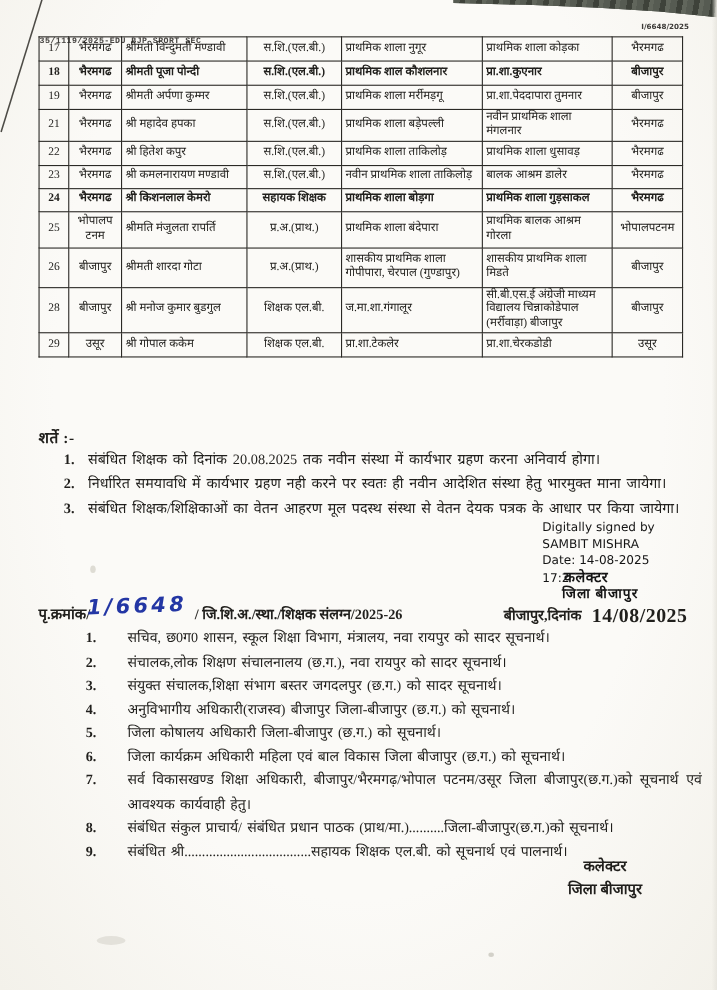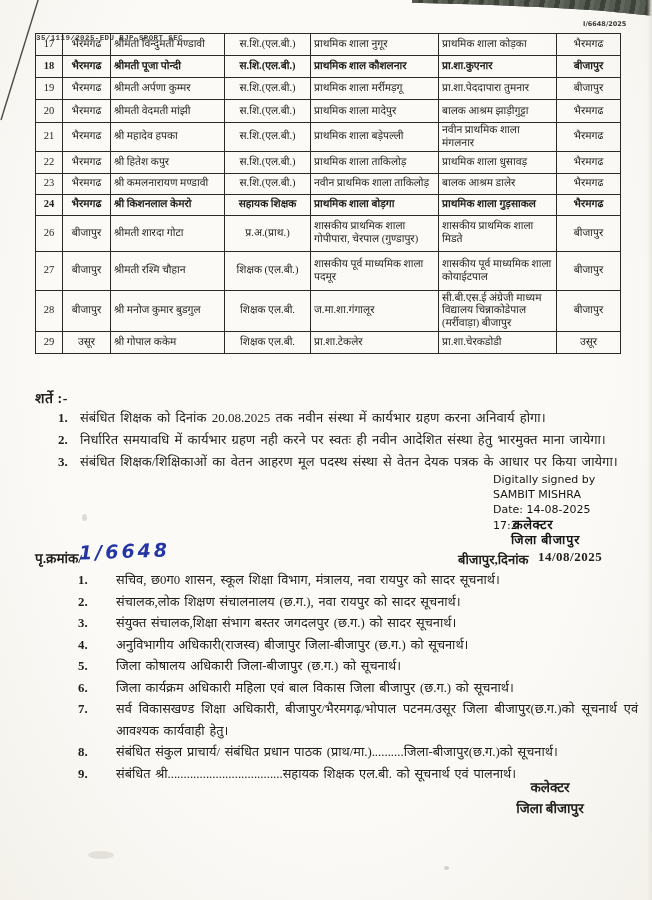--- a/index.html
+++ b/index.html
@@ -66,21 +66,21 @@
   .ref-row{position:absolute;left:35px;top:540px;width:610px;height:34px;}
   .ref-prefix{position:absolute;left:0;top:9px;font-size:13.5px;font-weight:bold;}
   .ref-number{
     position:absolute;left:44px;top:0px;
     font-family:"DejaVu Sans",sans-serif;font-style:italic;
     font-size:19px;color:#2336a4;letter-spacing:3px;
     transform:rotate(-2deg);font-weight:bold;
   }
   .ref-suffix{position:absolute;left:142px;top:9px;font-size:13px;font-weight:bold;}
   .ref-place{position:absolute;left:423px;top:10px;font-size:13px;font-weight:bold;}
-  .ref-date{position:absolute;left:503px;top:9px;font-size:13px;font-weight:bold;letter-spacing:.5px;}
+  .ref-date{position:absolute;left:503px;top:9px;font-size:18px;font-weight:bold;letter-spacing:.5px;}
   .dist-list{
     position:absolute;left:78px;top:570px;width:560px;
     font-size:12.8px;line-height:21.5px;
   }
   .dist-item{display:flex;}
   .dist-num{width:38px;flex:0 0 38px;font-weight:bold;}
   .dist-text{flex:1;text-align:justify;word-spacing:1.5px;}
   .footer-sig{
     position:absolute;left:495px;top:777px;width:110px;
     font-size:13.5px;font-weight:bold;text-align:center;line-height:21px;
@@ -143,29 +143,20 @@
         </tr>
         <tr style="height: 22px;">
           <td class="c-sn">19</td>
           <td class="c-block">भैरमगढ</td>
           <td class="c-name">श्रीमती अर्पणा कुम्मर</td>
           <td class="c-designation">स.शि.(एल.बी.)</td>
           <td class="c-from_school">प्राथमिक शाला मर्रीमड़गू</td>
           <td class="c-to_school">प्रा.शा.पेददापारा तुमनार</td>
           <td class="c-district">बीजापुर</td>
         </tr>
-        <tr style="height: 23px;">
-          <td class="c-sn">20</td>
-          <td class="c-block">भैरमगढ</td>
-          <td class="c-name">श्रीमती वेदमती मांझी</td>
-          <td class="c-designation">स.शि.(एल.बी.)</td>
-          <td class="c-from_school">प्राथमिक शाला मादेपुर</td>
-          <td class="c-to_school">बालक आश्रम झाड़ीगुट्टा</td>
-          <td class="c-district">भैरमगढ</td>
-        </tr>
         <tr style="height: 28px;">
           <td class="c-sn">21</td>
           <td class="c-block">भैरमगढ</td>
           <td class="c-name">श्री महादेव हपका</td>
           <td class="c-designation">स.शि.(एल.बी.)</td>
           <td class="c-from_school">प्राथमिक शाला बड़ेपल्ली</td>
           <td class="c-to_school">नवीन प्राथमिक शाला मंगलनार</td>
           <td class="c-district">भैरमगढ</td>
         </tr>
         <tr style="height: 22px;">
@@ -187,37 +178,37 @@
           <td class="c-district">भैरमगढ</td>
         </tr>
         <tr style="height: 21px; font-weight: bold;">
           <td class="c-sn">24</td>
           <td class="c-block">भैरमगढ</td>
           <td class="c-name">श्री किशनलाल केमरो</td>
           <td class="c-designation">सहायक शिक्षक</td>
           <td class="c-from_school">प्राथमिक शाला बोड़गा</td>
           <td class="c-to_school">प्राथमिक शाला गुड़साकल</td>
           <td class="c-district">भैरमगढ</td>
+        </tr>
+        <tr style="height: 33px;">
+          <td class="c-sn">25</td>
+          <td class="c-block">भोपालप टनम</td>
+          <td class="c-name">श्रीमति मंजुलता रापर्ति</td>
+          <td class="c-designation">प्र.अ.(प्राथ.)</td>
+          <td class="c-from_school">प्राथमिक शाला बंदेपारा</td>
+          <td class="c-to_school">प्राथमिक बालक आश्रम गोरला</td>
+          <td class="c-district">भोपालपटनम</td>
         </tr>
         <tr style="height: 36px;">
           <td class="c-sn">26</td>
           <td class="c-block">बीजापुर</td>
           <td class="c-name">श्रीमती शारदा गोटा</td>
           <td class="c-designation">प्र.अ.(प्राथ.)</td>
           <td class="c-from_school">शासकीय प्राथमिक शाला गोपीपारा, चेरपाल (गुण्डापुर)</td>
           <td class="c-to_school">शासकीय प्राथमिक शाला मिडते</td>
-          <td class="c-district">बीजापुर</td>
-        </tr>
-        <tr style="height: 39px;">
-          <td class="c-sn">27</td>
-          <td class="c-block">बीजापुर</td>
-          <td class="c-name">श्रीमती रश्मि चौहान</td>
-          <td class="c-designation">शिक्षक (एल.बी.)</td>
-          <td class="c-from_school">शासकीय पूर्व माध्यमिक शाला पदमूर</td>
-          <td class="c-to_school">शासकीय पूर्व माध्यमिक शाला कोयाईटपाल</td>
           <td class="c-district">बीजापुर</td>
         </tr>
         <tr style="height: 38px;">
           <td class="c-sn">28</td>
           <td class="c-block">बीजापुर</td>
           <td class="c-name">श्री मनोज  कुमार बुडगुल</td>
           <td class="c-designation">शिक्षक एल.बी.</td>
           <td class="c-from_school">ज.मा.शा.गंगालूर</td>
           <td class="c-to_school">सी.बी.एस.ई अंग्रेजी माध्यम विद्यालय चिन्नाकोडेपाल (मर्रीवाड़ा) बीजापुर</td>
           <td class="c-district">बीजापुर</td>
@@ -256,20 +247,21 @@
     <div>Date: 14-08-2025</div>
     <div class="sig-time-line">
       <span>17:2</span><span class="overlap-collector">कलेक्टर</span>
     </div>
     <div class="sig-district">जिला बीजापुर</div>
   </div>
 
   <div class="ref-row">
     <span class="ref-prefix">पृ.क्रमांक/</span>
     <span class="ref-number">1/6648</span>
+    <span class="ref-suffix">/ जि.शि.अ./स्था./शिक्षक संलग्न/2025-26</span>
     <span class="ref-place">बीजापुर,दिनांक</span>
     <span class="ref-date">14/08/2025</span>
   </div>
 
   <div class="dist-list" id="dist-list">
       <div class="dist-item">
         <span class="dist-num">1.</span>
         <span class="dist-text">सचिव, छ0ग0 शासन, स्कूल शिक्षा विभाग, मंत्रालय, नवा रायपुर को सादर सूचनार्थ।</span>
       </div>
       <div class="dist-item">

